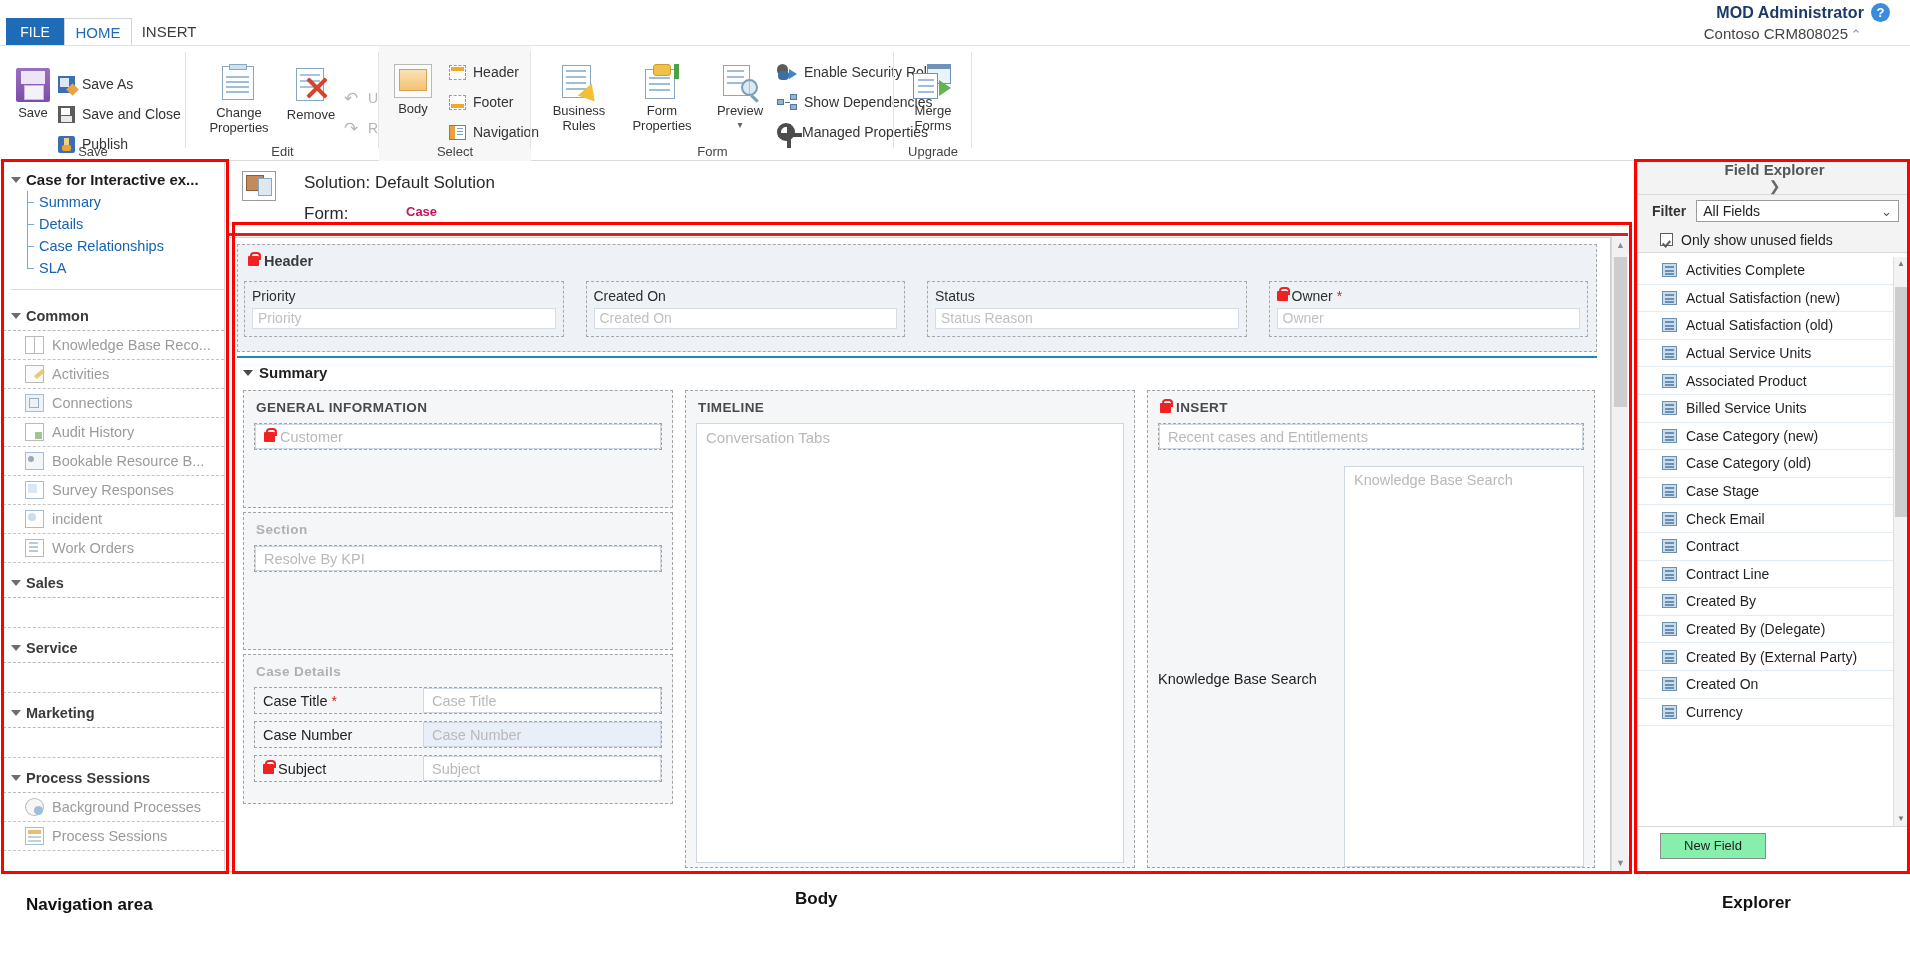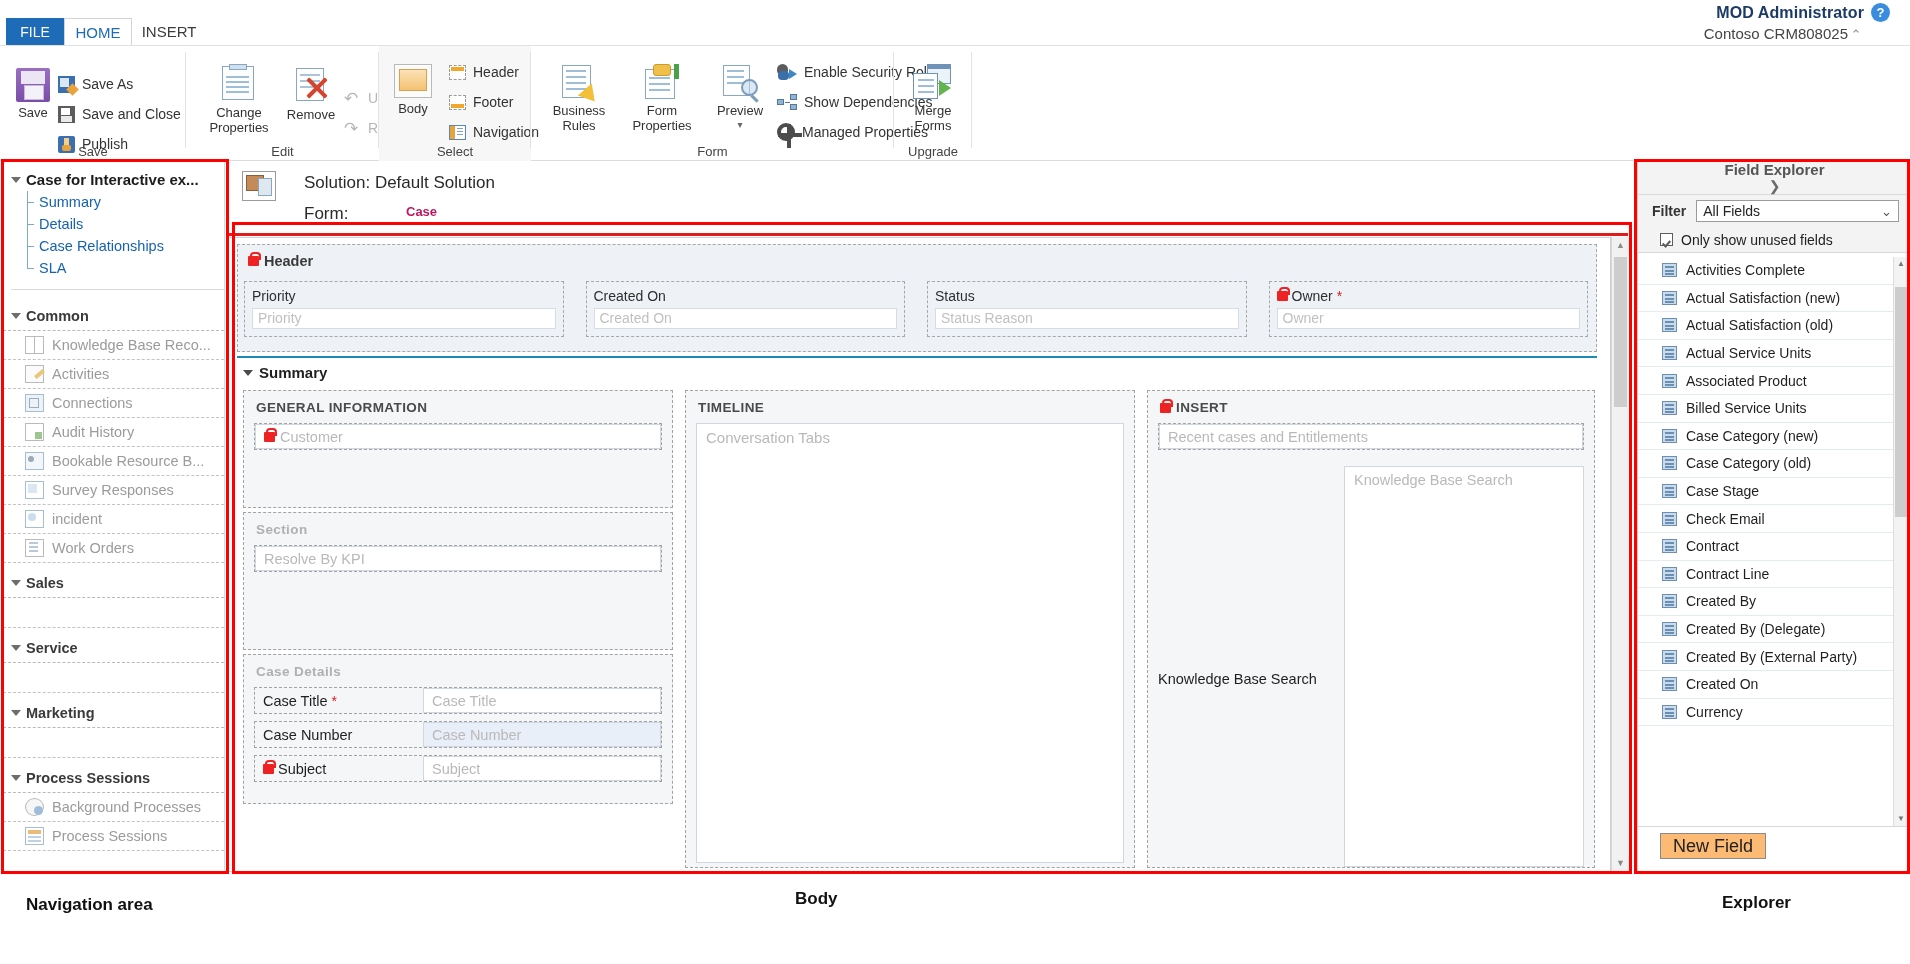--- a/index.html
+++ b/index.html
@@ -255,21 +255,21 @@
   .ex-list { position: absolute; left:0; right: 14px; top: 96px; bottom: 46px; overflow: hidden; }
   .ex-row { height: 27.6px; display:flex; align-items:center; gap:9px; padding-left: 24px; border-bottom: 1px solid #e3ecf3; font-size: 14px; color: #1f1f1f;}
   .ex-ic { width: 15px; height: 14px; background: #c9dcef; border: 1px solid #6d8faf; position: relative; flex:none;}
   .ex-ic:before { content:""; position:absolute; left:2px; top:2px; width:9px; height:2px; background:#6d8faf; box-shadow:0 4px 0 #6d8faf, 0 7px 0 #6d8faf;}
   .ex-scroll { position: absolute; right: 0; top: 96px; bottom: 46px; width: 14px; background: #f3f3f3; border-left:1px solid #ddd;}
   .ex-scroll .t { position:absolute; left:1px; top:30px; width:12px; height:230px; background:#cdcdcd;}
   .ex-scroll .up, .ex-scroll .dn { position:absolute; left:0; width:14px; height:14px; font-size:8px; text-align:center; line-height:14px; color:#777;}
   .ex-scroll .up { top:0;} .ex-scroll .dn { bottom:0;}
   .ex-footer { position: absolute; left: 0; right: 0; bottom: 0; height: 46px; border-top: 1px solid #d8d8d8; background:#fff;}
   .new-field-btn { position: absolute; left: 22px; top: 6px; width: 106px; height: 26px; border: 1px solid #8a8a8a;
-                   background: #fdba74; font-size: 18px; color: #222; text-align:center; line-height: 24px;}
+                   background: #86efac; font-size: 13px; color: #222; text-align:center; line-height: 24px;}
 </style>
 </head>
 <body>
 
 <div class="app">
 
   <div class="topbar">
     <div class="user-block">
       <div class="user-name">MOD Administrator</div>
       <div class="user-org"><span>Contoso CRM808025</span><span class="org-caret">⌃</span></div>

